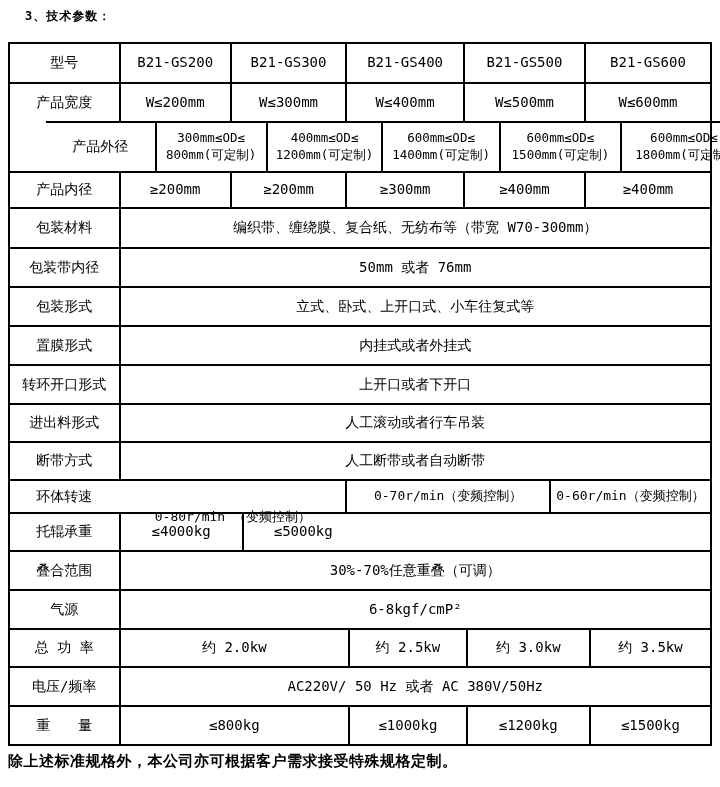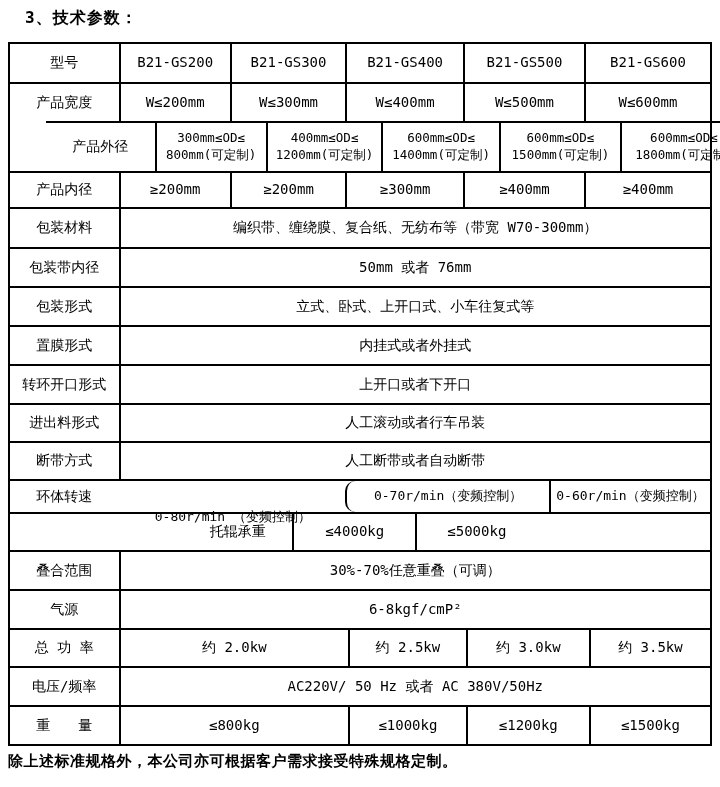--- a/index.html
+++ b/index.html
@@ -1,31 +1,31 @@
 <!DOCTYPE html>
 <html><head>
 <meta charset="utf-8">
 <style>
   html,body{margin:0;padding:0;background:#fff;}
   .page{position:relative;width:720px;height:787px;background:#ffffff;
         font-family:"DejaVu Sans Mono","Liberation Mono",monospace;color:#000;}
-  .title{position:absolute;left:25px;top:8px;font-size:16px;font-weight:bold;letter-spacing:1px;}
+  .title{position:absolute;left:25px;top:8px;font-size:12px;font-weight:bold;letter-spacing:1px;}
   .spec-table{position:absolute;left:8px;top:42px;width:704px;border:2px solid #000;box-sizing:border-box;}
   .tr{display:flex;width:100%;}
-  .tr + .tr{border-top:2px solid #000;justify-content:center;}
+  .tr + .tr{border-top:2px solid #000;}
   .td{border-left:2px solid #000;box-sizing:border-box;display:flex;align-items:center;
       justify-content:center;text-align:center;font-size:14px;line-height:1.25;
       overflow:visible;flex-grow:0;flex-shrink:0;white-space:pre-line;}
   .td:first-child{border-left:none;}
   .lbl{font-size:14px;}
   
   .cl{flex-basis:15.5%;}
   .c1{flex-basis:15.9%;}.c2{flex-basis:16.5%;}.c3{flex-basis:16.8%;}.c4{flex-basis:17.3%;}.c5{flex-basis:18.0%;}
   .cfull{flex-basis:84.5%;}
-  .cs1{flex-basis:32.4%;margin-top:36px;}.cs2{flex-basis:29.1%;border-radius:10px;}.cs3{flex-basis:23.0%;}
+  .cs1{flex-basis:32.4%;margin-top:36px;}.cs2{flex-basis:29.1%;}.cs3{flex-basis:23.0%;}
   .ck1{flex-basis:32.8%;}.ck2{flex-basis:16.8%;}.ck3{flex-basis:17.6%;}.ck4{flex-basis:17.3%;}
   
   .h31{height:31px;}.h34{height:34px;}.h36{height:36px;}.h37{height:37px;}.h38{height:38px;}.h48{height:48px;margin-left:36px;}
   .small{font-size:12.5px;line-height:1.35;}
   .tight{font-size:13px;white-space:nowrap;}
   .footer{position:absolute;left:8px;top:752px;font-size:15px;font-weight:bold;letter-spacing:0.5px;}
 </style>
 </head>
 <body>
 

